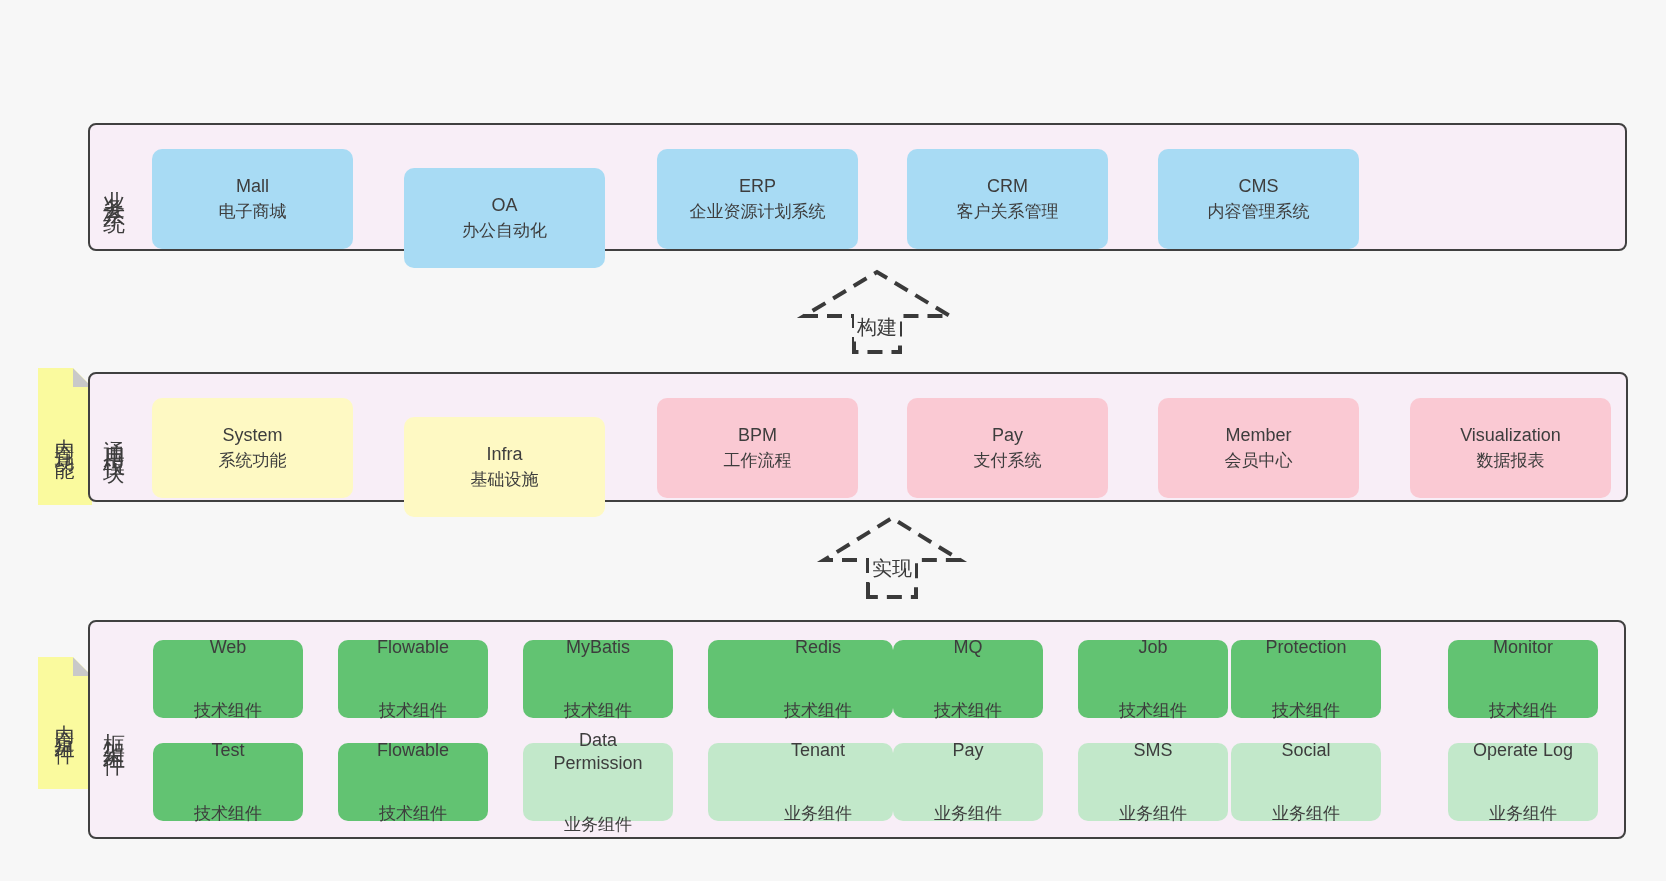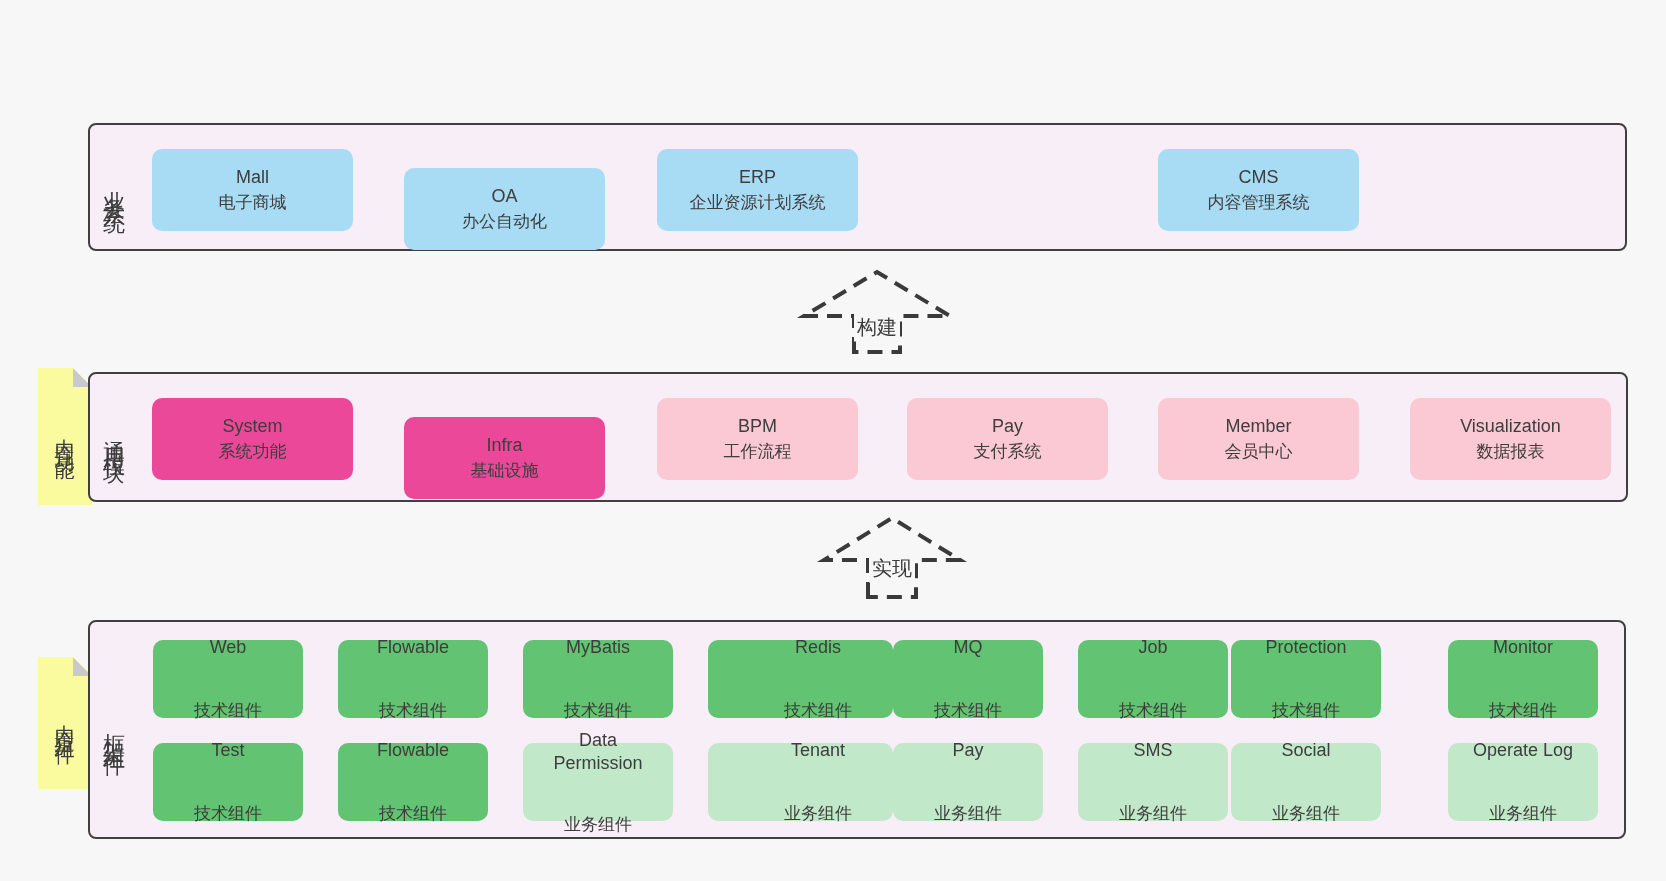--- a/index.html
+++ b/index.html
@@ -69,27 +69,27 @@
     border-radius:10px;
     display:flex;flex-direction:column;
     align-items:center;justify-content:center;
     text-align:center;
     color:#3d3d3d;
   }
   .box .t{font-size:18px;line-height:26px;white-space:pre-line;}
   .box .s{font-size:17px;line-height:26px;}
   .box.tight .t,.box.tight .s{line-height:23px;}
   .blue{background:#a8dbf4;}
-  .red{background:#ec4899;}
+  .red{background:#fef9c3;}
   .pink{background:#fac9d3;}
   .green{background:#62c372;}
   .lightgreen{background:#c2e8ca;}
 
   
-  .p6 .box{top:24px;width:201px;height:82px;}
+  .p6 .box{top:24px;width:201px;height:100px;}
   .p6 .c0{left:62px;} .p6 .c1{left:314px;margin-top:19px;} .p6 .c2{left:567px;}
   .p6 .c3{left:817px;} .p6 .c4{left:1068px;} .p6 .c5{left:1320px;}
 
   
   .p8 .box{width:150px;height:78px;gap:38px;}
   .p8 .r0{top:18px;} .p8 .r1{top:121px;}
   .p8 .k0{left:63px;}  .p8 .k1{left:248px;} .p8 .k2{left:433px;} .p8 .k3{left:618px;padding-left:35px;}
   .p8 .k4{left:803px;} .p8 .k5{left:988px;} .p8 .k6{left:1141px;} .p8 .k7{left:1358px;}
 
   
@@ -144,20 +144,24 @@
       <div class="s">电子商城</div>
     </div>
     <div class="box blue c1">
       <div class="t">OA</div>
       <div class="s">办公自动化</div>
     </div>
     <div class="box blue c2">
       <div class="t">ERP</div>
       <div class="s">企业资源计划系统</div>
     </div>
+    <div class="box blue c3">
+      <div class="t">CRM</div>
+      <div class="s">客户关系管理</div>
+    </div>
     <div class="box blue c4">
       <div class="t">CMS</div>
       <div class="s">内容管理系统</div>
     </div>
   </div>
 
   <div class="panel panel-2 p6">
     <div class="side-label">通用模块</div>
     <div class="box red c0">
       <div class="t">System</div>

